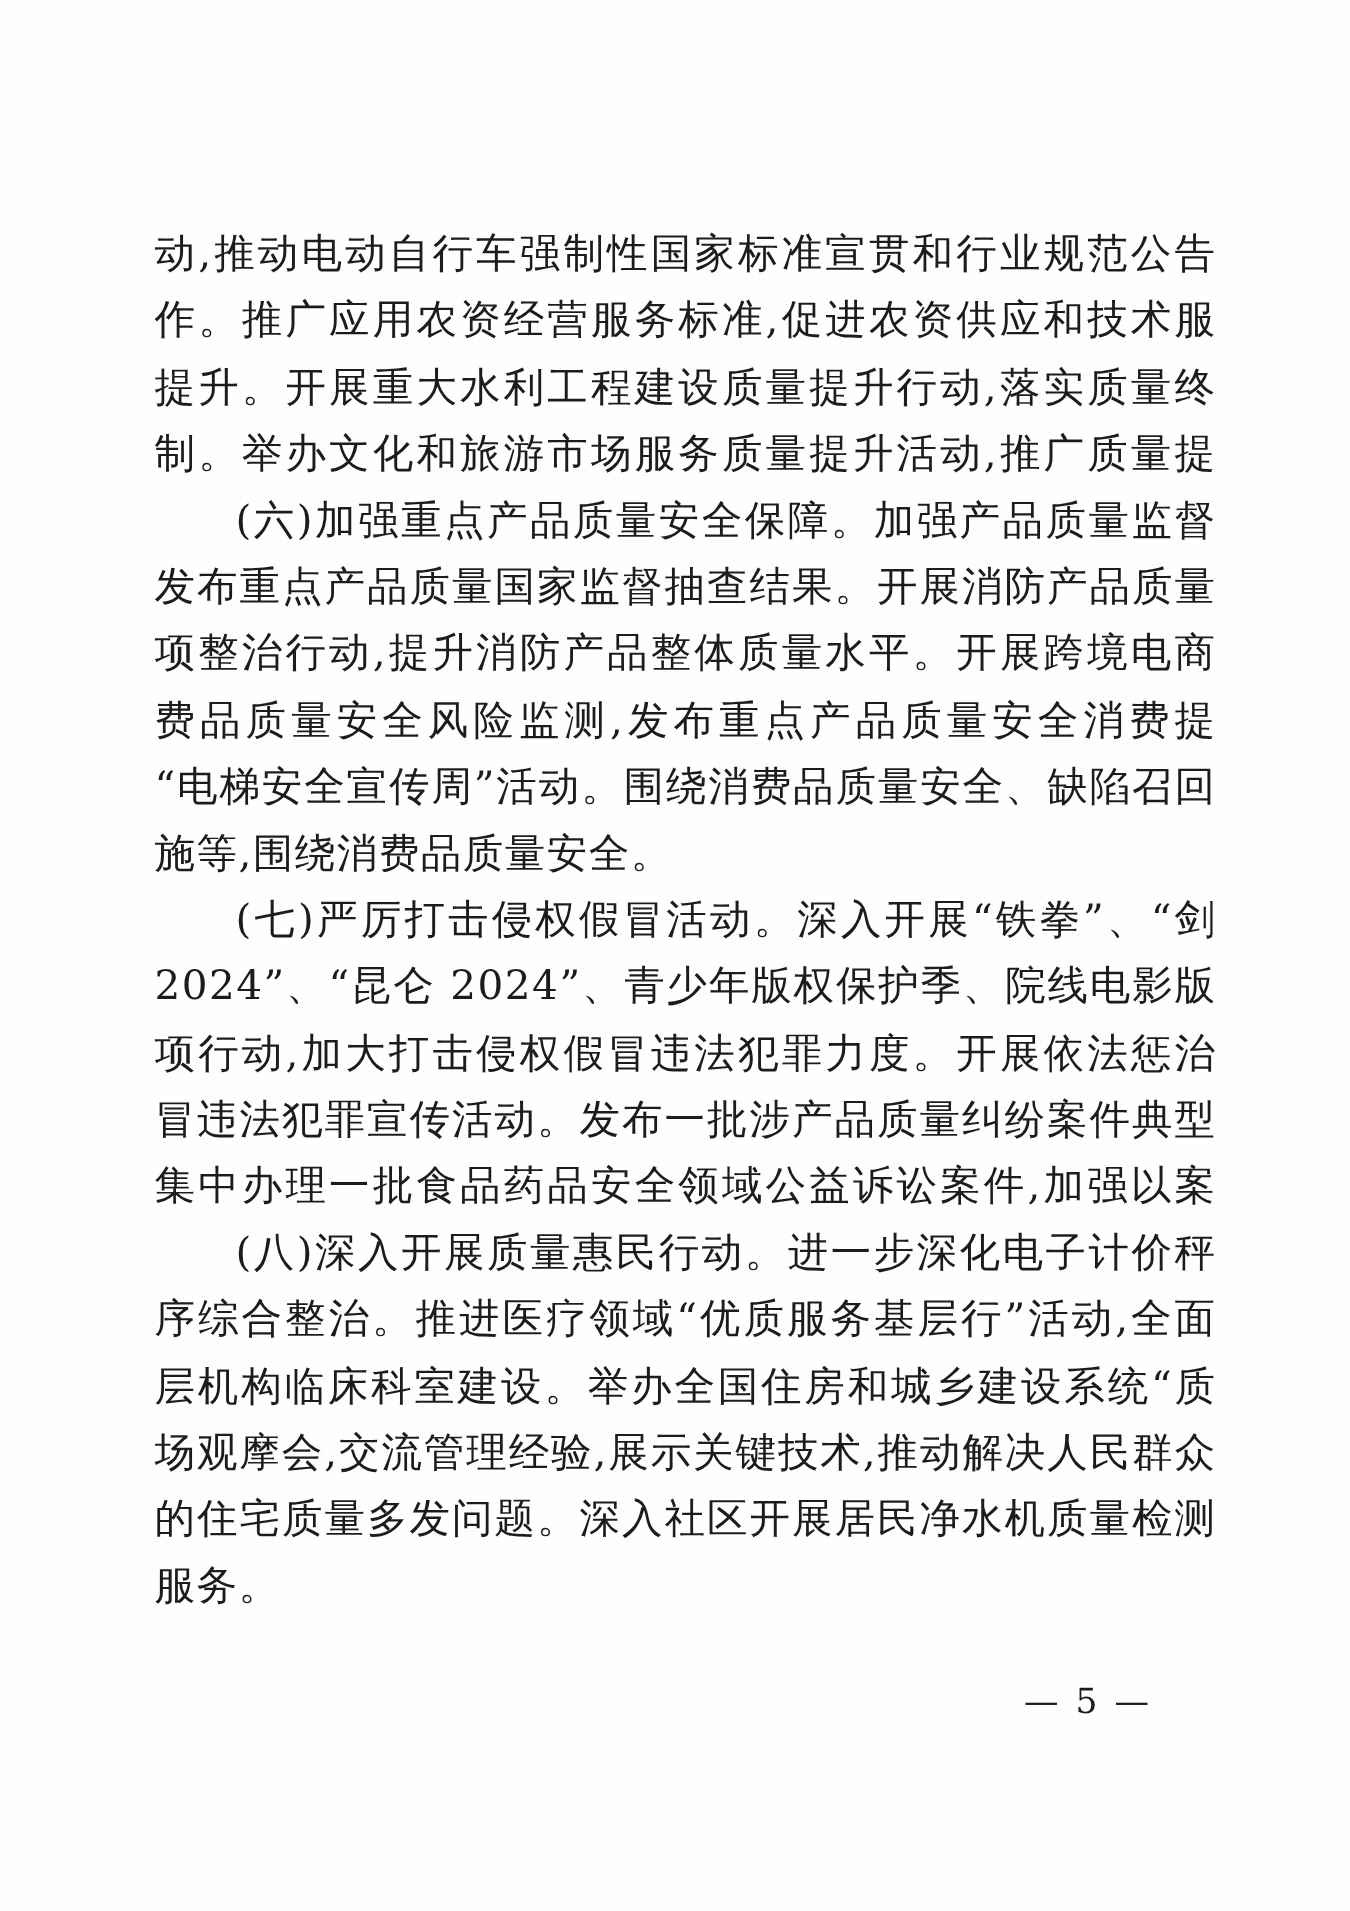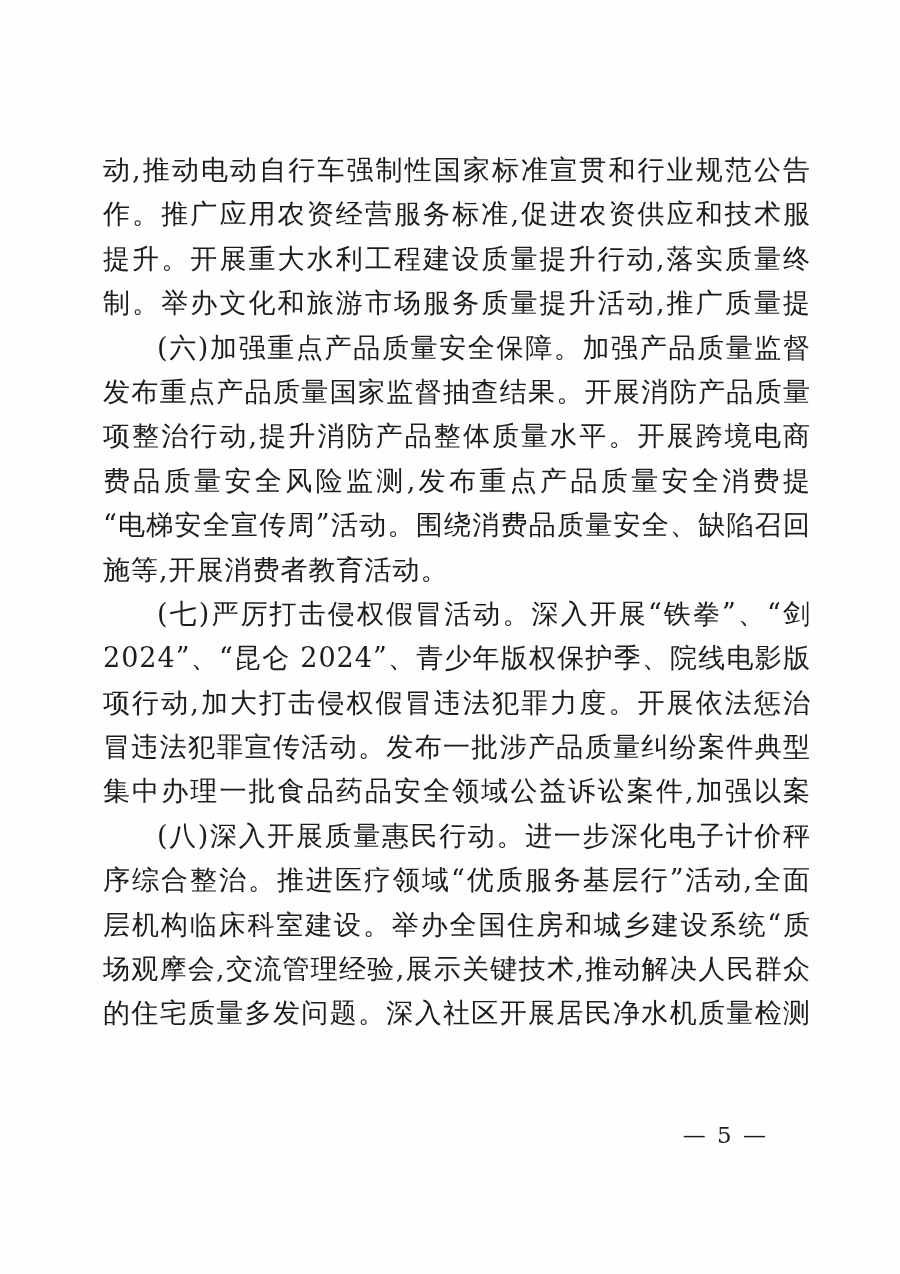--- a/index.html
+++ b/index.html
@@ -60,26 +60,27 @@
   <div class="content">
       <div class="line justify">动,推动电动自行车强制性国家标准宣贯和行业规范公告管理工</div>
       <div class="line justify">作。推广应用农资经营服务标准,促进农资供应和技术服务质量</div>
       <div class="line justify">提升。开展重大水利工程建设质量提升行动,落实质量终身责任</div>
       <div class="line justify">制。举办文化和旅游市场服务质量提升活动,推广质量提升经验。</div>
       <div class="line indent justify">(六)加强重点产品质量安全保障。加强产品质量监督检查,</div>
       <div class="line justify">发布重点产品质量国家监督抽查结果。开展消防产品质量安全专</div>
       <div class="line justify">项整治行动,提升消防产品整体质量水平。开展跨境电商进口消</div>
       <div class="line justify">费品质量安全风险监测,发布重点产品质量安全消费提示。开展</div>
       <div class="line justify">“电梯安全宣传周”活动。围绕消费品质量安全、缺陷召回制度实</div>
-      <div class="line">施等,开展消费者教育活动。</div>
+      <div class="line">施等,围绕消费品质量安全。</div>
       <div class="line indent justify">(七)严厉打击侵权假冒活动。深入开展“铁拳”、“剑网</div>
       <div class="line justify">2024”、“昆仑 2024”、青少年版权保护季、院线电影版权保护等专</div>
       <div class="line justify">项行动,加大打击侵权假冒违法犯罪力度。开展依法惩治侵权假</div>
       <div class="line justify">冒违法犯罪宣传活动。发布一批涉产品质量纠纷案件典型案例,</div>
       <div class="line justify">集中办理一批食品药品安全领域公益诉讼案件,加强以案释法,有</div>
       <div class="line indent justify">(八)深入开展质量惠民行动。进一步深化电子计价秤市场秩</div>
       <div class="line justify">序综合整治。推进医疗领域“优质服务基层行”活动,全面加强基</div>
       <div class="line justify">层机构临床科室建设。举办全国住房和城乡建设系统“质量月”现</div>
       <div class="line justify">场观摩会,交流管理经验,展示关键技术,推动解决人民群众关心</div>
       <div class="line justify">的住宅质量多发问题。深入社区开展居民净水机质量检测公益</div>
+      <div class="line">服务。</div>
     </div>
   <div class="page-number">— 5 —</div>
 </div>
 
 </body></html>

